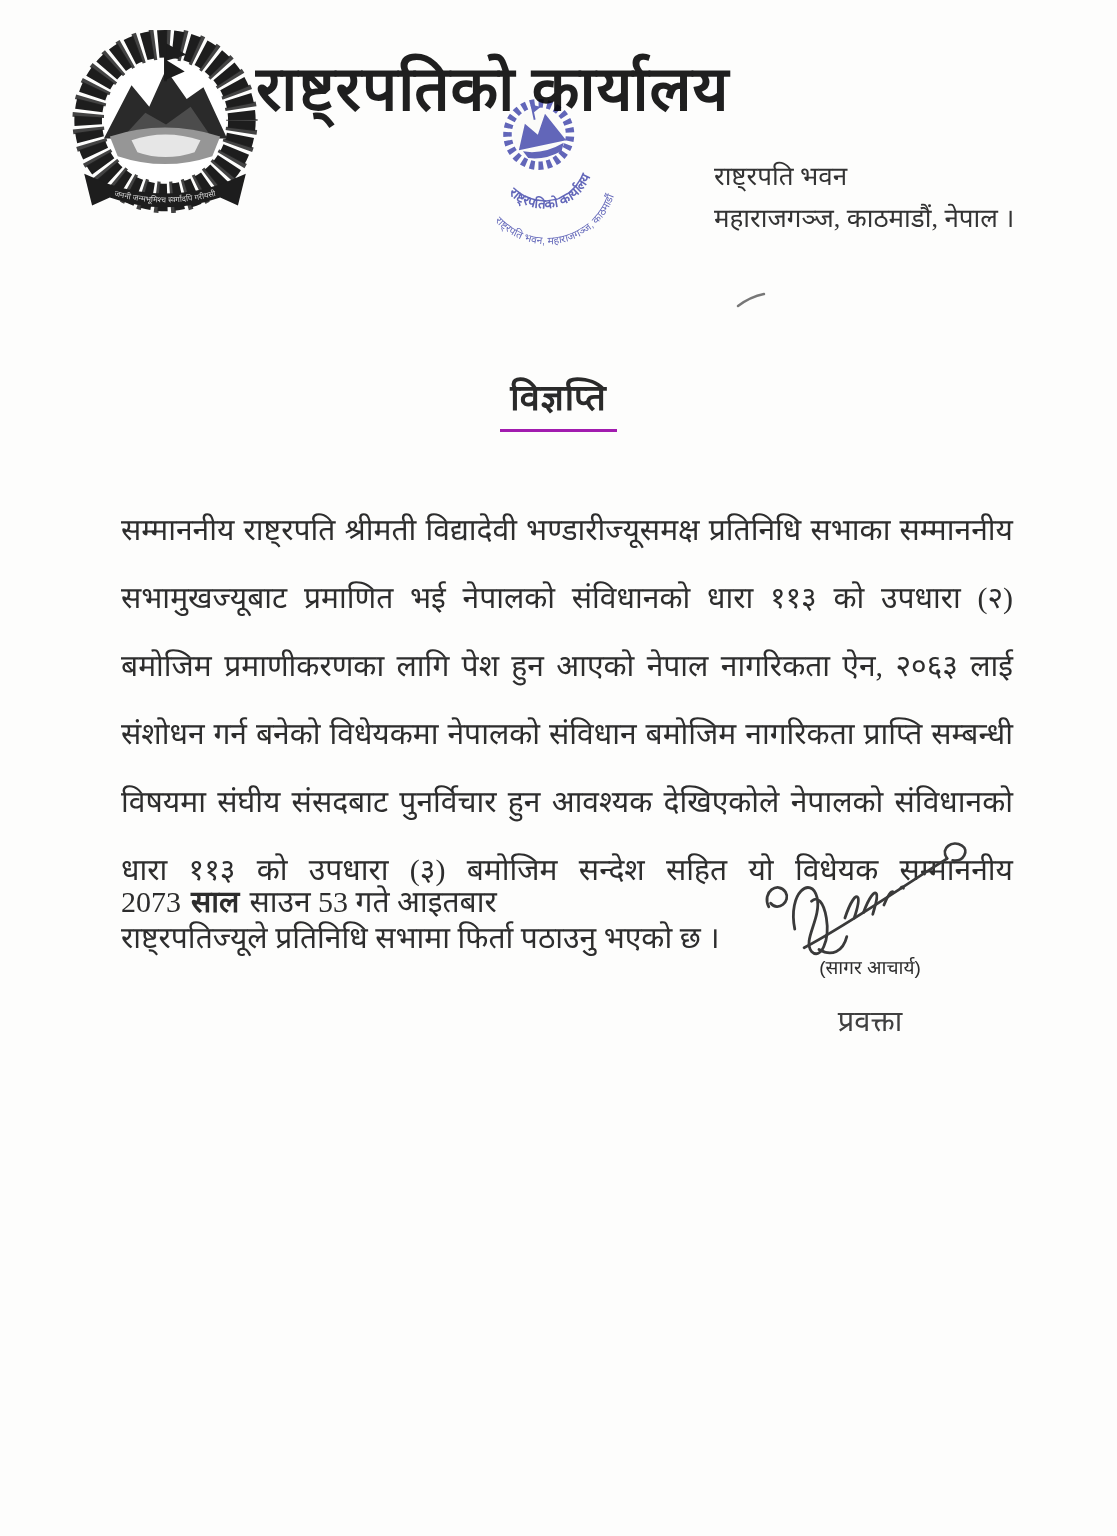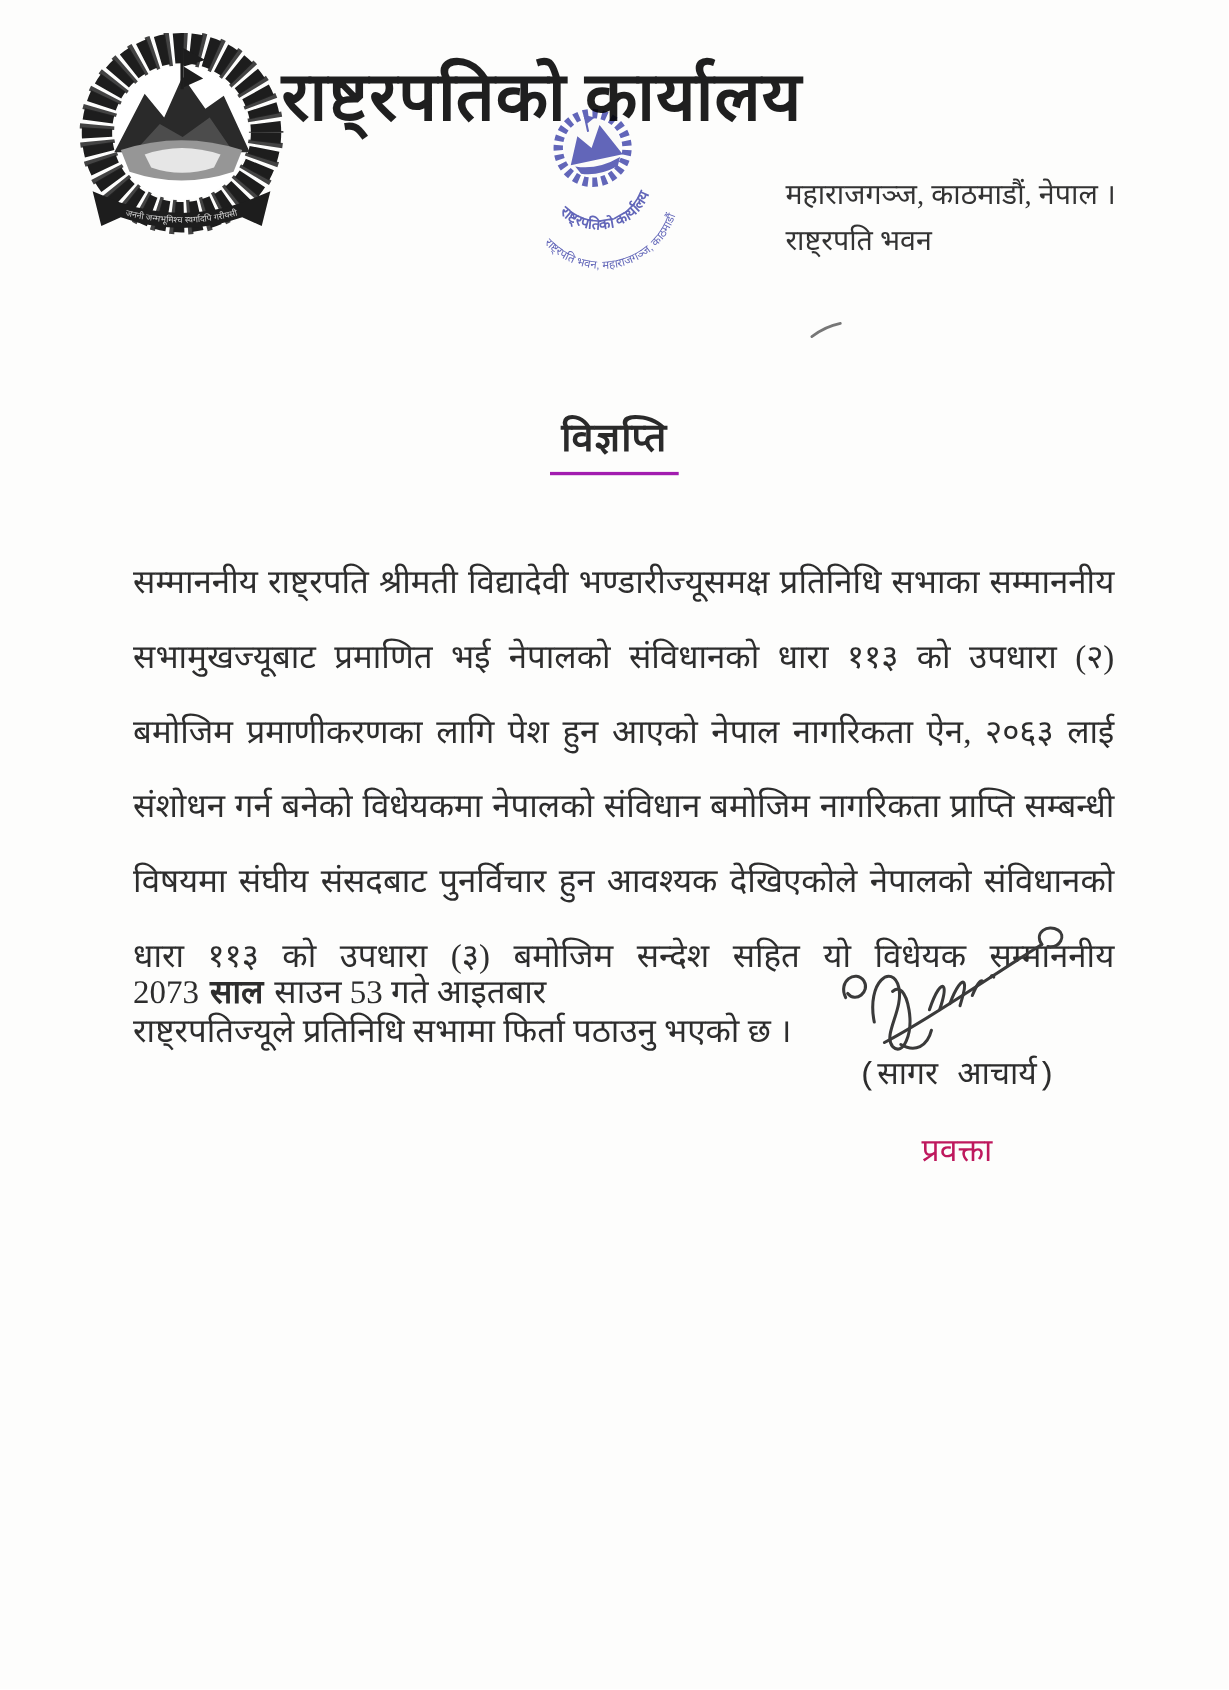--- a/index.html
+++ b/index.html
@@ -49,25 +49,25 @@
     position:absolute;left:121px;top:880px;
     font-size:30px;color:#2d2d2d;white-space:nowrap;
     font-family:"Liberation Serif","DejaVu Serif",serif;
   }
   .date-line .sp{margin-right:10px;}
   .date-line .bold{font-weight:700;text-align:right;}
   
   .sig-block{position:absolute;left:730px;top:840px;width:280px;text-align:center;}
   .sig-scrawl{display:block;margin:0 auto;width:250px;height:130px;}
   .sig-name{
-    font-size:29px;color:#2d2d2d;margin-top:-16px;
-    font-family:Liberation Mono, monospace;white-space:nowrap;
+    font-size:19px;color:#2d2d2d;margin-top:-16px;
+    font-family:Liberation Sans, sans-serif;white-space:nowrap;
   }
   .sig-role{
-    font-size:29px;color:#be185d;margin-top:30px;
+    font-size:29px;color:#404040;margin-top:20px;
     font-family:"Liberation Serif","DejaVu Serif",serif;
   }
   
   .footer{
     position:absolute;left:100px;top:1476px;width:960px;
     font-size:20.5px;color:#333;letter-spacing:.3px;white-space:nowrap;
     font-family:"Liberation Serif","DejaVu Serif",serif;
   }
 </style>
 </head>
@@ -115,22 +115,22 @@
     </defs>
     <text font-size="14" fill="#4d52b2" font-weight="bold" font-family="Liberation Sans, DejaVu Sans, sans-serif">
       <textPath href="#stampArcIn" startOffset="50%" text-anchor="middle">राष्ट्रपतिको कार्यालय</textPath>
     </text>
     <text font-size="11" fill="#4d52b2" font-family="Liberation Sans, DejaVu Sans, sans-serif">
       <textPath href="#stampArcOut" startOffset="50%" text-anchor="middle">राष्ट्रपति भवन, महाराजगञ्ज, काठमाडौं</textPath>
     </text>
   </svg>
 
   <div class="address">
+    <div>राष्ट्रपति भवन</div>
     <div>महाराजगञ्ज, काठमाडौं, नेपाल ।</div>
-    <div>राष्ट्रपति भवन</div>
   </div>
 
   <svg class="stray-mark" viewBox="0 0 40 24" aria-hidden="true">
     <path d="M 6,18 C 14,12 22,8 32,6" stroke="#777" stroke-width="2.4" fill="none" stroke-linecap="round"></path>
   </svg>
 
   <div class="doc-title-wrap">
     <span class="doc-title">विज्ञप्ति</span>
   </div>
 

